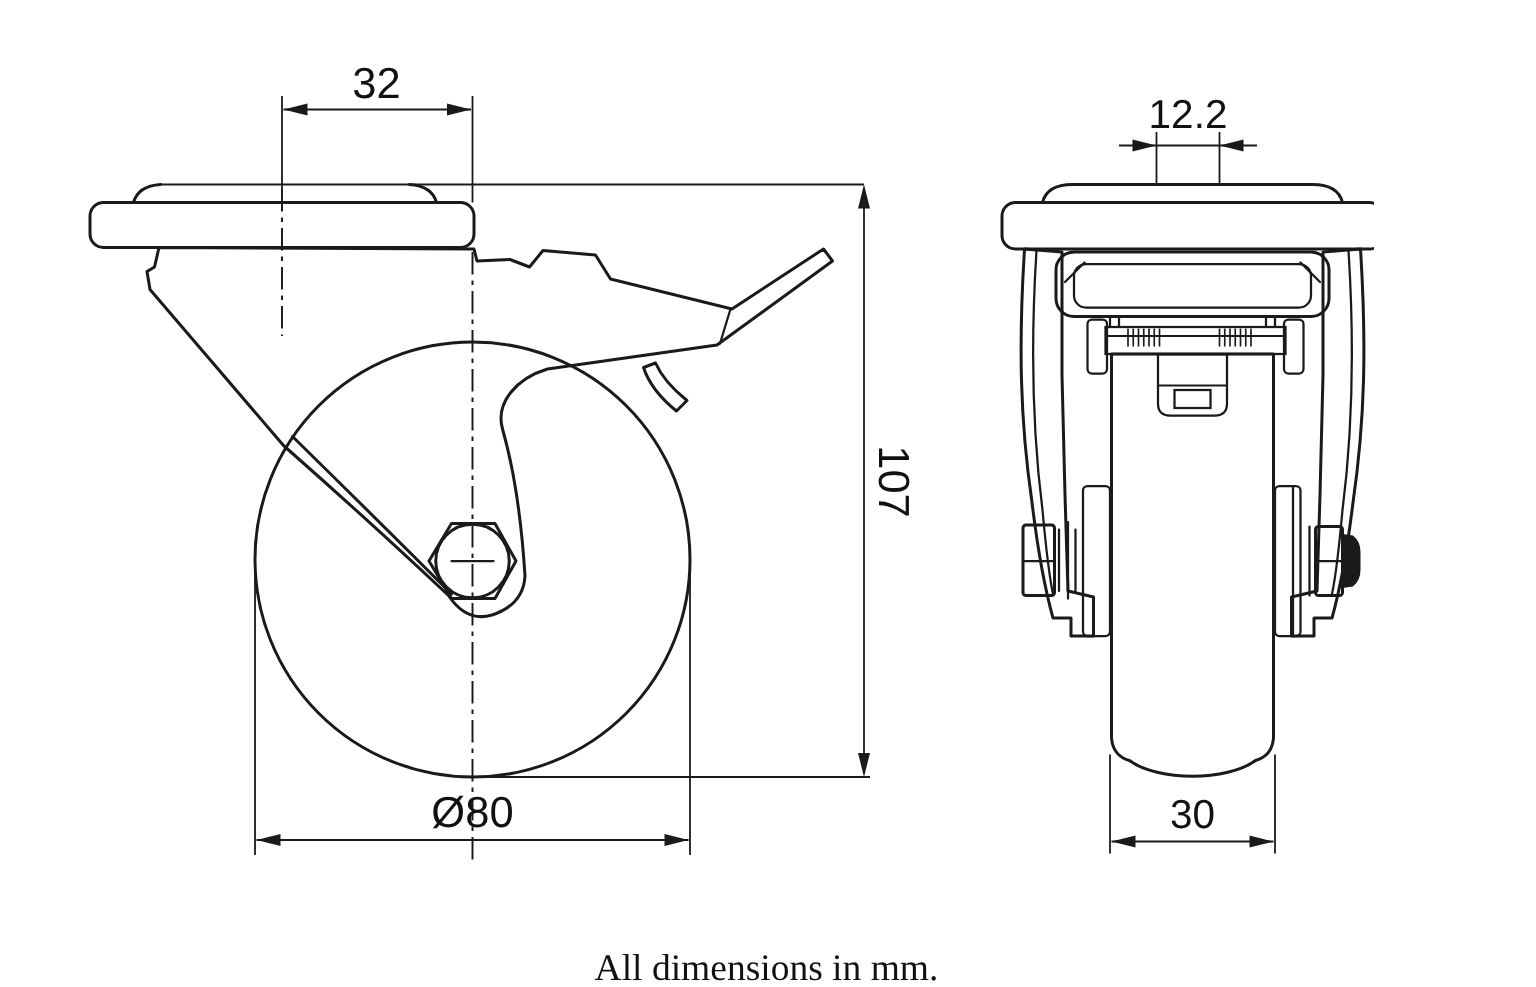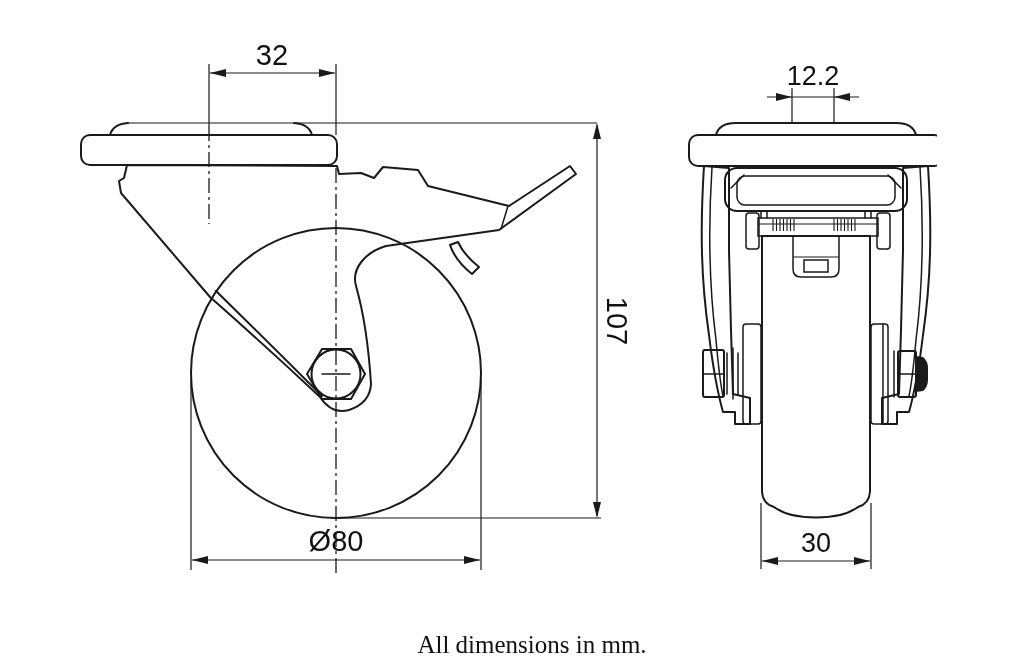--- a/index.html
+++ b/index.html
@@ -2,21 +2,20 @@
 <html><head>
 <meta charset="utf-8">
 <style>
   html,body{margin:0;padding:0;background:#ffffff;}
   .canvas{
     position:relative;
     width:916px;height:658px;
     background:#ffffff;
     font-family:"Liberation Sans", sans-serif;
     overflow:hidden;
-    margin-left:21px;
   }
   svg{position:absolute;left:0;top:0;}
   .outline{stroke:#1a1a1a;stroke-width:2;fill:none;stroke-linejoin:round;stroke-linecap:round;}
   .thin{stroke:#1a1a1a;stroke-width:1.5;fill:none;stroke-linecap:round;}
   .dimline{stroke:#1a1a1a;stroke-width:1.2;fill:none;}
   .centerline{stroke:#1a1a1a;stroke-width:1.3;fill:none;stroke-dasharray:15 4 3 4;}
   .extline{stroke:#1a1a1a;stroke-width:1.2;fill:none;}
   .arrow{fill:#1a1a1a;stroke:none;}
   .dim-text{font-family:"Liberation Sans", sans-serif;font-size:29px;fill:#111;stroke:none;}
   .dim-text-sm{font-family:"Liberation Sans", sans-serif;font-size:27px;fill:#111;stroke:none;}

